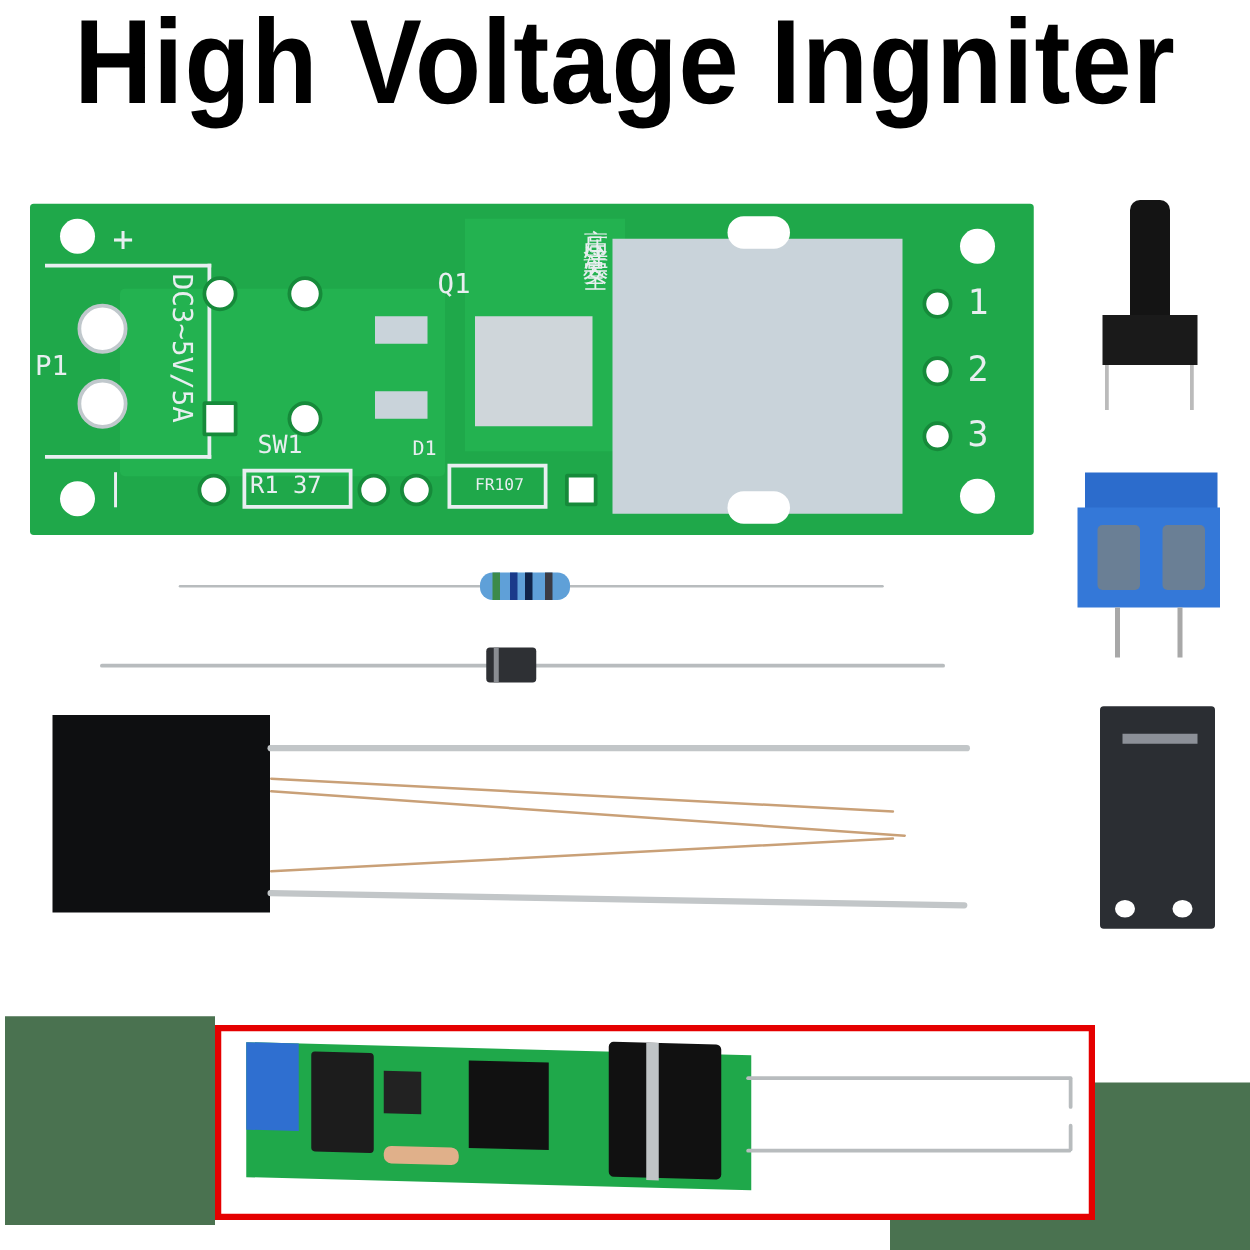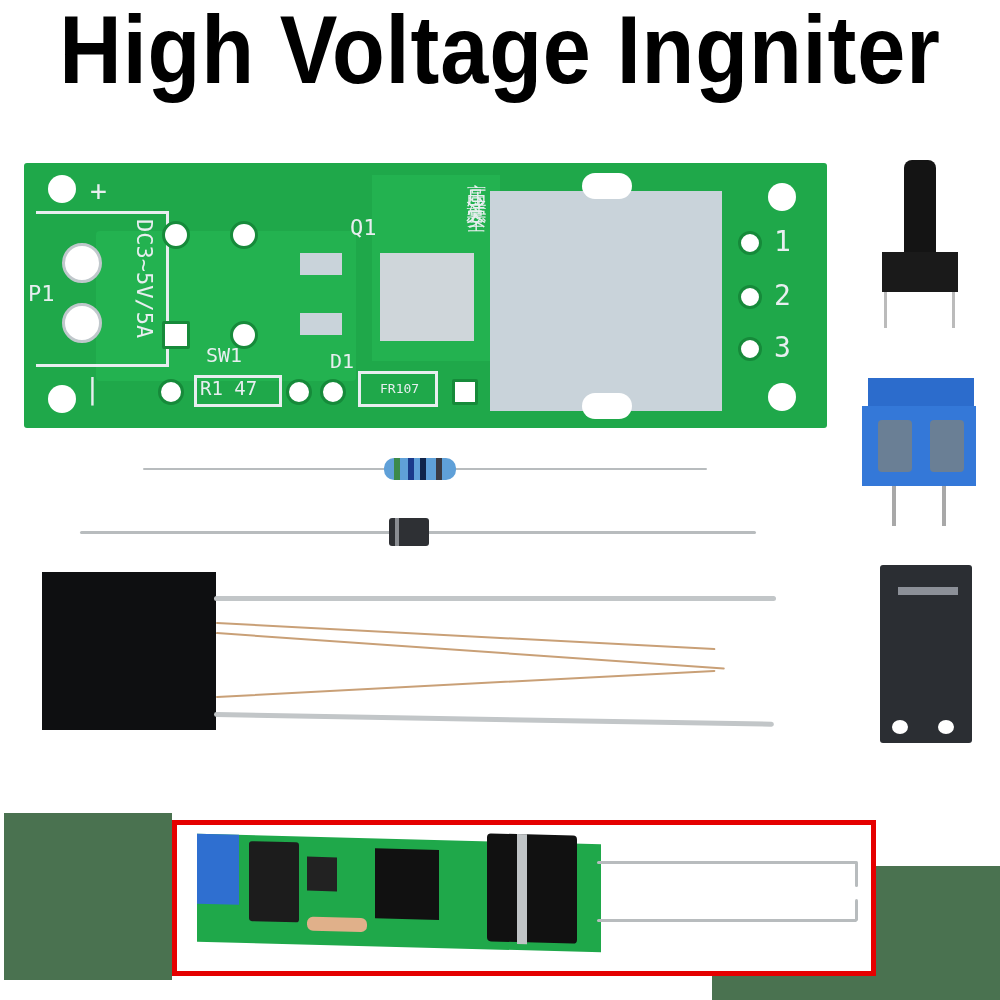--- a/index.html
+++ b/index.html
@@ -52,24 +52,24 @@
   <span class="silk" style="left:182px;top:180px;font-size:20px;">SW1</span>
 
   <div class="plate" style="left:276px;top:90px;width:42px;height:22px;"></div>
   <div class="plate" style="left:276px;top:150px;width:42px;height:22px;"></div>
 
   <span class="silk" style="left:326px;top:52px;font-size:22px;">Q1</span>
   <div class="plate" style="left:356px;top:90px;width:94px;height:88px;background:#cfd6da;"></div>
 
   <div class="pad" style="left:134px;top:216px;width:20px;height:20px;background:#fff;"></div>
   <div class="silkbox" style="left:170px;top:212px;width:82px;height:26px;"></div>
-  <span class="silk" style="left:176px;top:214px;font-size:19px;">R1  47</span>
+  <span class="silk" style="left:176px;top:214px;font-size:19px;">R1  37</span>
   <div class="pad" style="left:262px;top:216px;width:20px;height:20px;background:#fff;"></div>
 
-  <span class="silk" style="left:306px;top:186px;font-size:20px;">D1</span>
+  <span class="silk" style="left:306px;top:186px;font-size:16px;">D1</span>
   <div class="pad" style="left:296px;top:216px;width:20px;height:20px;background:#fff;"></div>
   <div class="silkbox" style="left:334px;top:208px;width:74px;height:30px;"></div>
   <span class="silk" style="left:356px;top:218px;font-size:13px;">FR107</span>
   <div class="pad" style="left:428px;top:216px;width:20px;height:20px;background:#fff;border-radius:2px;"></div>
 
   <div class="silk" style="left:440px;top:4px;font-size:20px;writing-mode:vertical-rl;letter-spacing:6px;font-family:'DejaVu Sans',sans-serif;">高压注意安全</div>
 
   <div class="plate" style="left:466px;top:28px;width:232px;height:220px;"></div>
   <div class="slot" style="left:558px;top:10px;width:50px;height:26px;"></div>
   <div class="slot" style="left:558px;top:230px;width:50px;height:26px;"></div>

